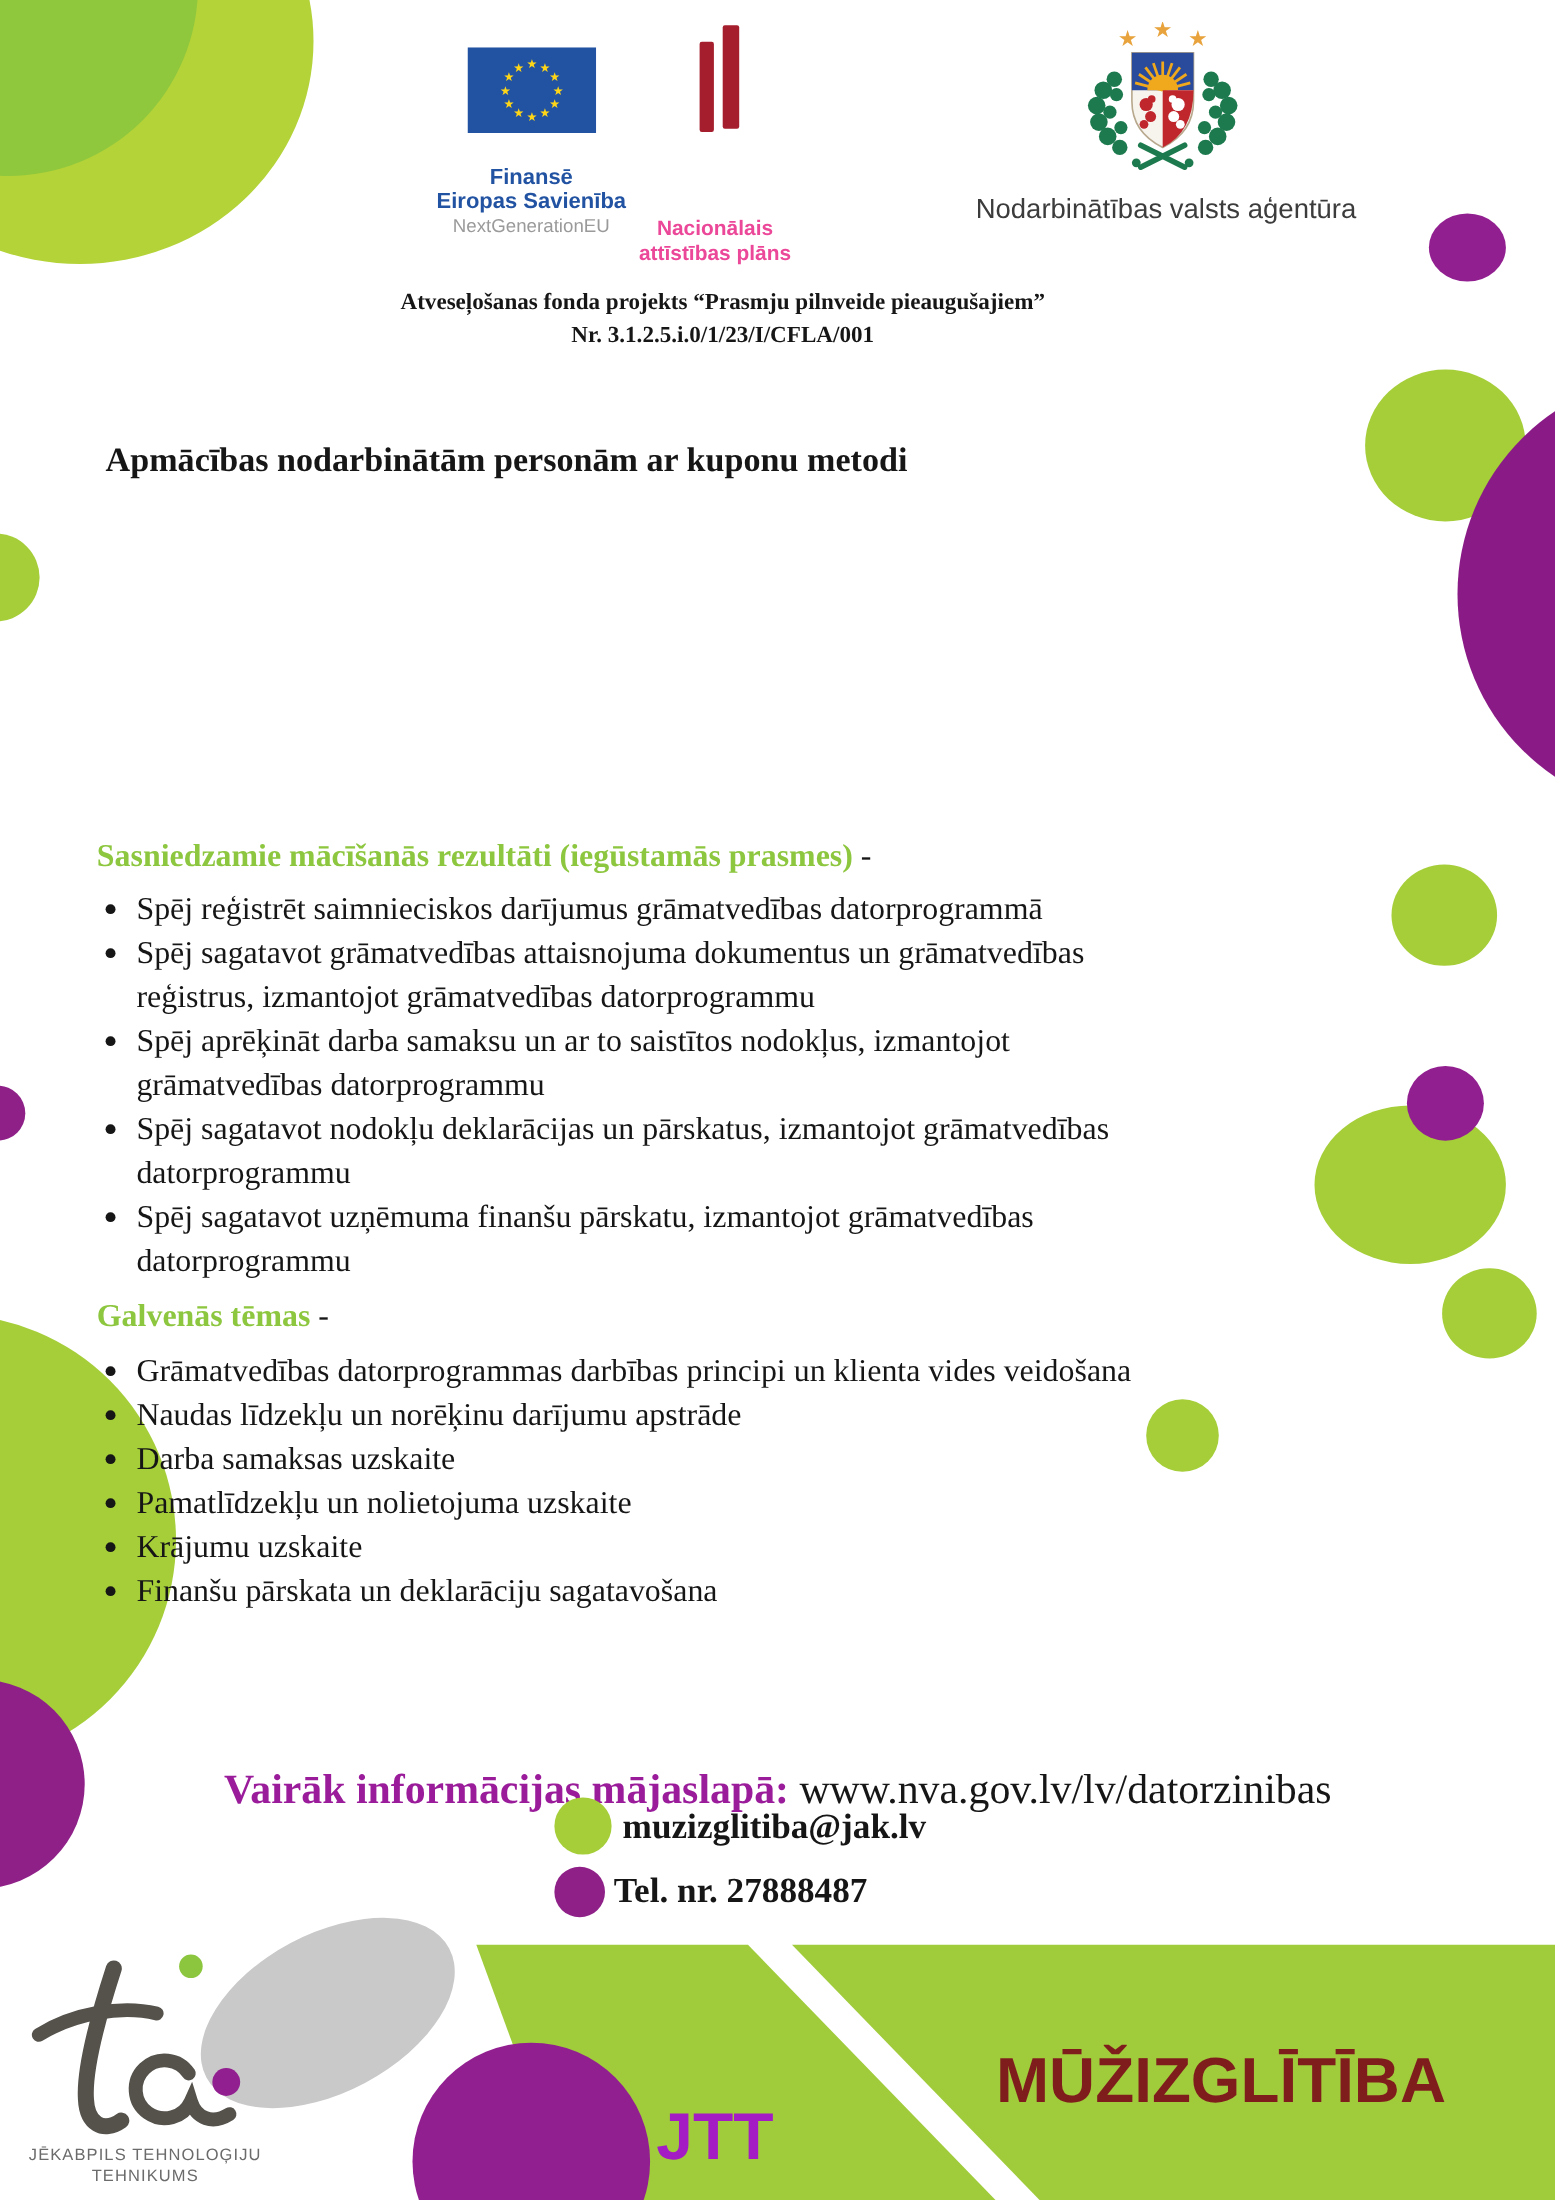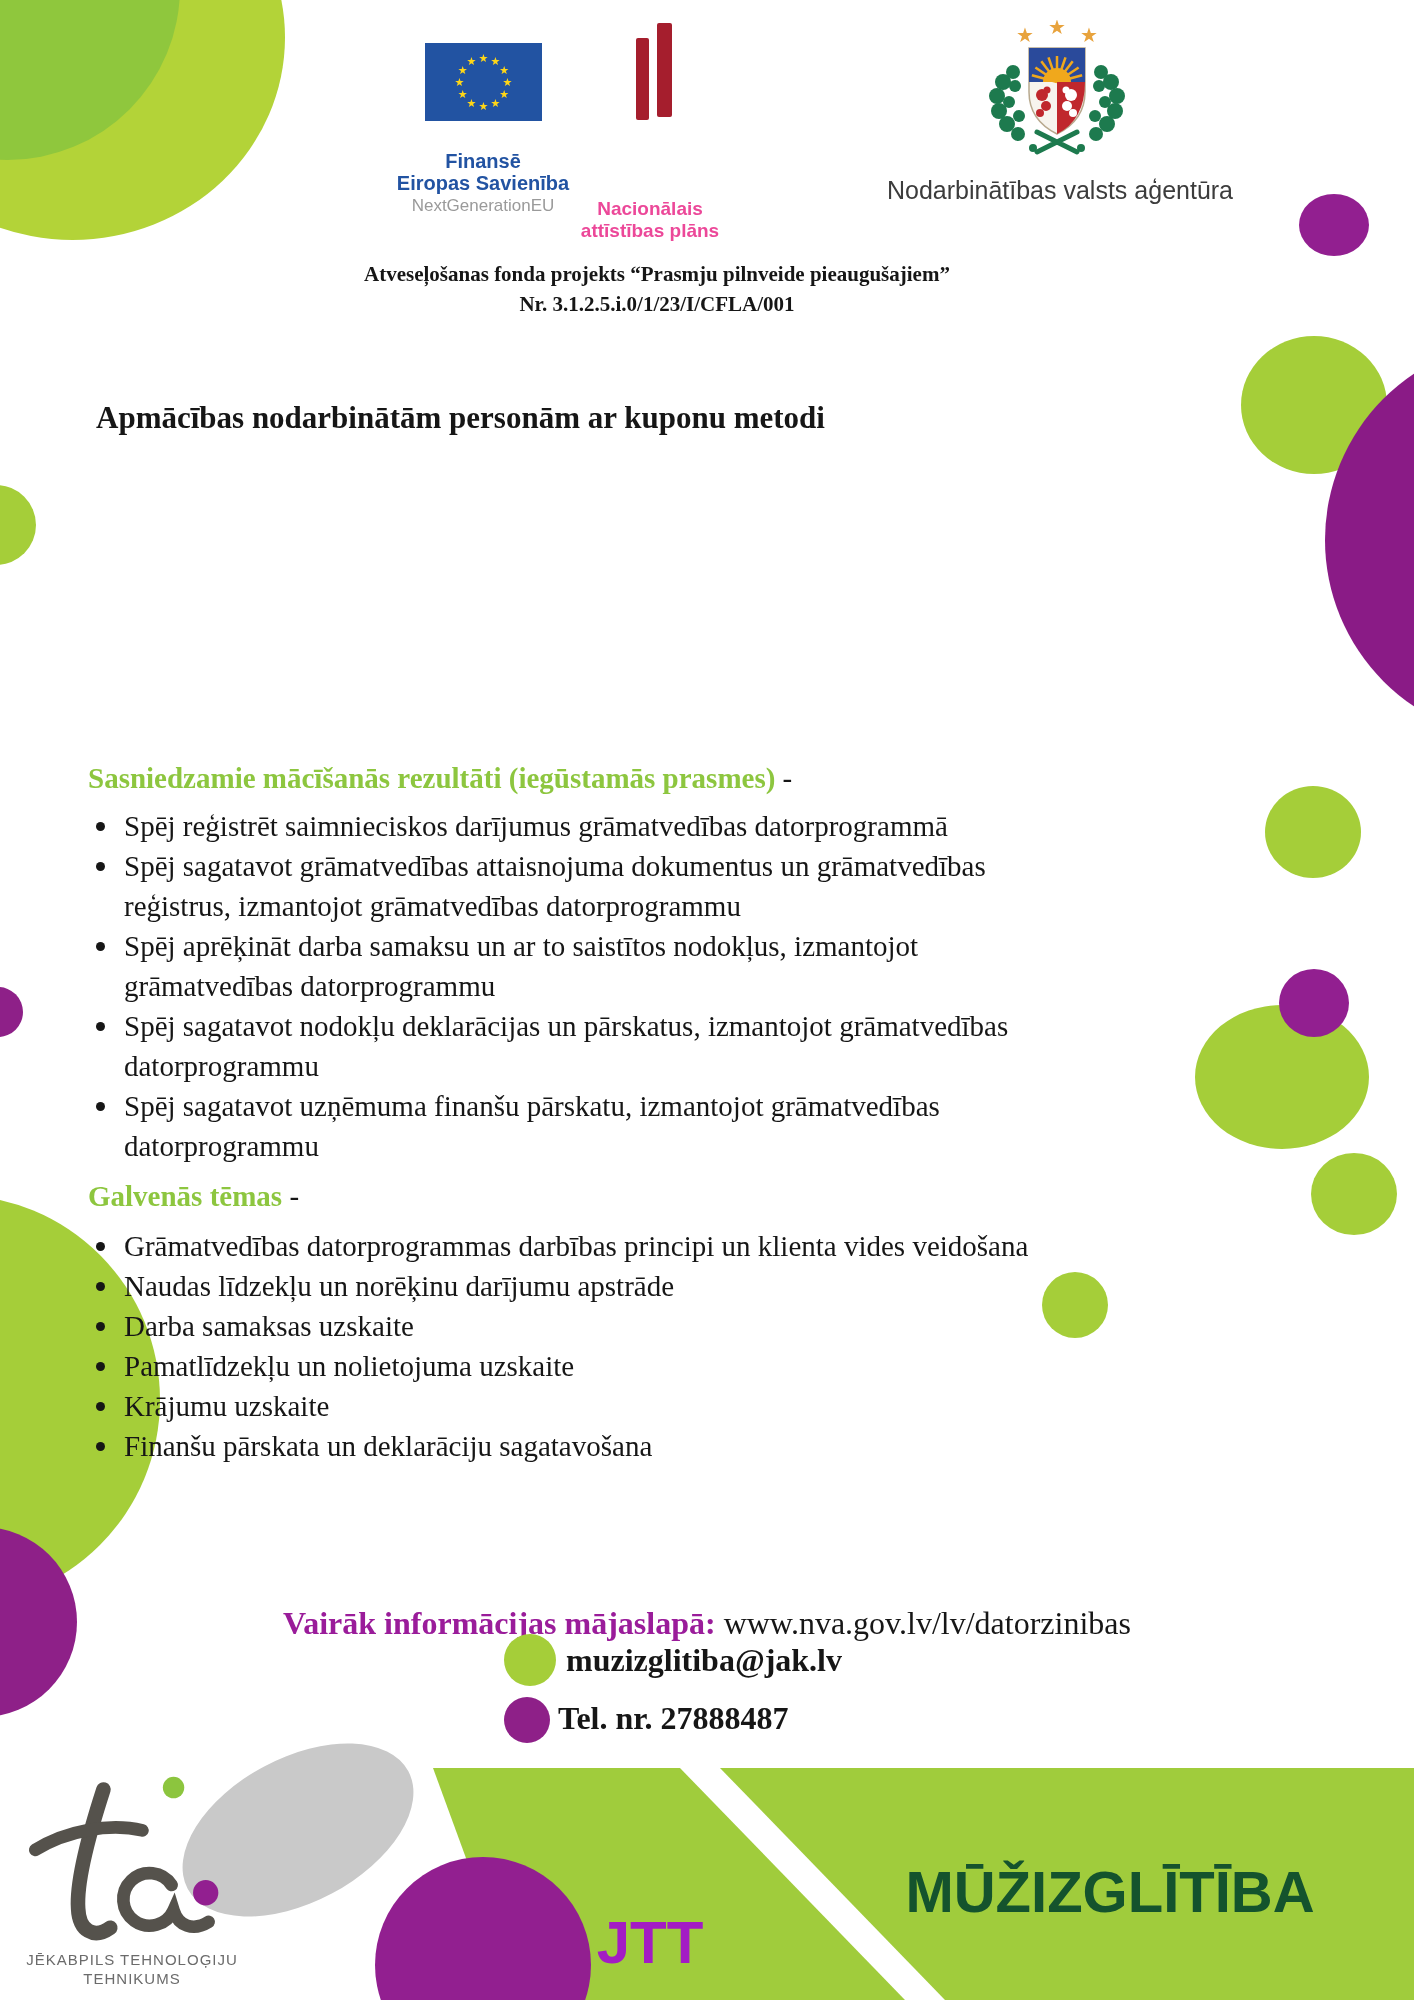--- a/index.html
+++ b/index.html
@@ -33,29 +33,29 @@
              line-height:79px;color:#8e1a96;letter-spacing:0;white-space:nowrap;}
   .line-green{position:absolute;left:88px;z-index:3;font-size:29px;}
   .green-b{color:#8dc63f;font-weight:bold;}
   .dark-t{color:#161616;}
   
   ul.blist{position:absolute;left:88px;margin:0;padding:0;width:1005px;list-style:none;z-index:3;}
   ul.blist li{position:relative;padding-left:36px;font-size:29px;line-height:40px;}
   ul.blist li::before{content:"";position:absolute;left:8px;top:16px;width:9px;height:9px;
                       border-radius:50%;background:#161616;}
   
-  .more-line{position:absolute;left:0;top:1605px;width:1414px;text-align:center;z-index:3;font-size:32px;}
+  .more-line{position:absolute;left:0;top:1605px;width:1414px;text-align:center;z-index:3;font-size:38px;}
   .more-label{color:#9a1c9a;font-weight:bold;}
   .contact-text{position:absolute;z-index:3;font-weight:bold;font-size:32px;}
   
   .footer-svg{position:absolute;left:0;top:1740px;z-index:2;}
   .jtt{position:absolute;left:545px;top:1908px;width:210px;text-align:center;z-index:4;
        font-family:"Liberation Sans",sans-serif;font-weight:bold;font-size:60px;color:#a31cc4;}
   .lifelong{position:absolute;left:845px;top:1858px;width:530px;text-align:center;z-index:4;
-            font-family:"Liberation Sans",sans-serif;font-weight:bold;font-size:58px;color:#14532d;}
+            font-family:"Liberation Sans",sans-serif;font-weight:bold;font-size:58px;color:#7f1d1d;}
   .te-logo{position:absolute;left:15px;top:1772px;z-index:4;}
   .school{position:absolute;left:0;top:1950px;width:240px;text-align:center;z-index:4;
           font-family:"Liberation Sans",sans-serif;font-size:15px;letter-spacing:1px;
           line-height:19px;color:#6b6b6b;margin-left:12px;}
 </style>
 </head>
 <body>
 
 <div class="page">
 

